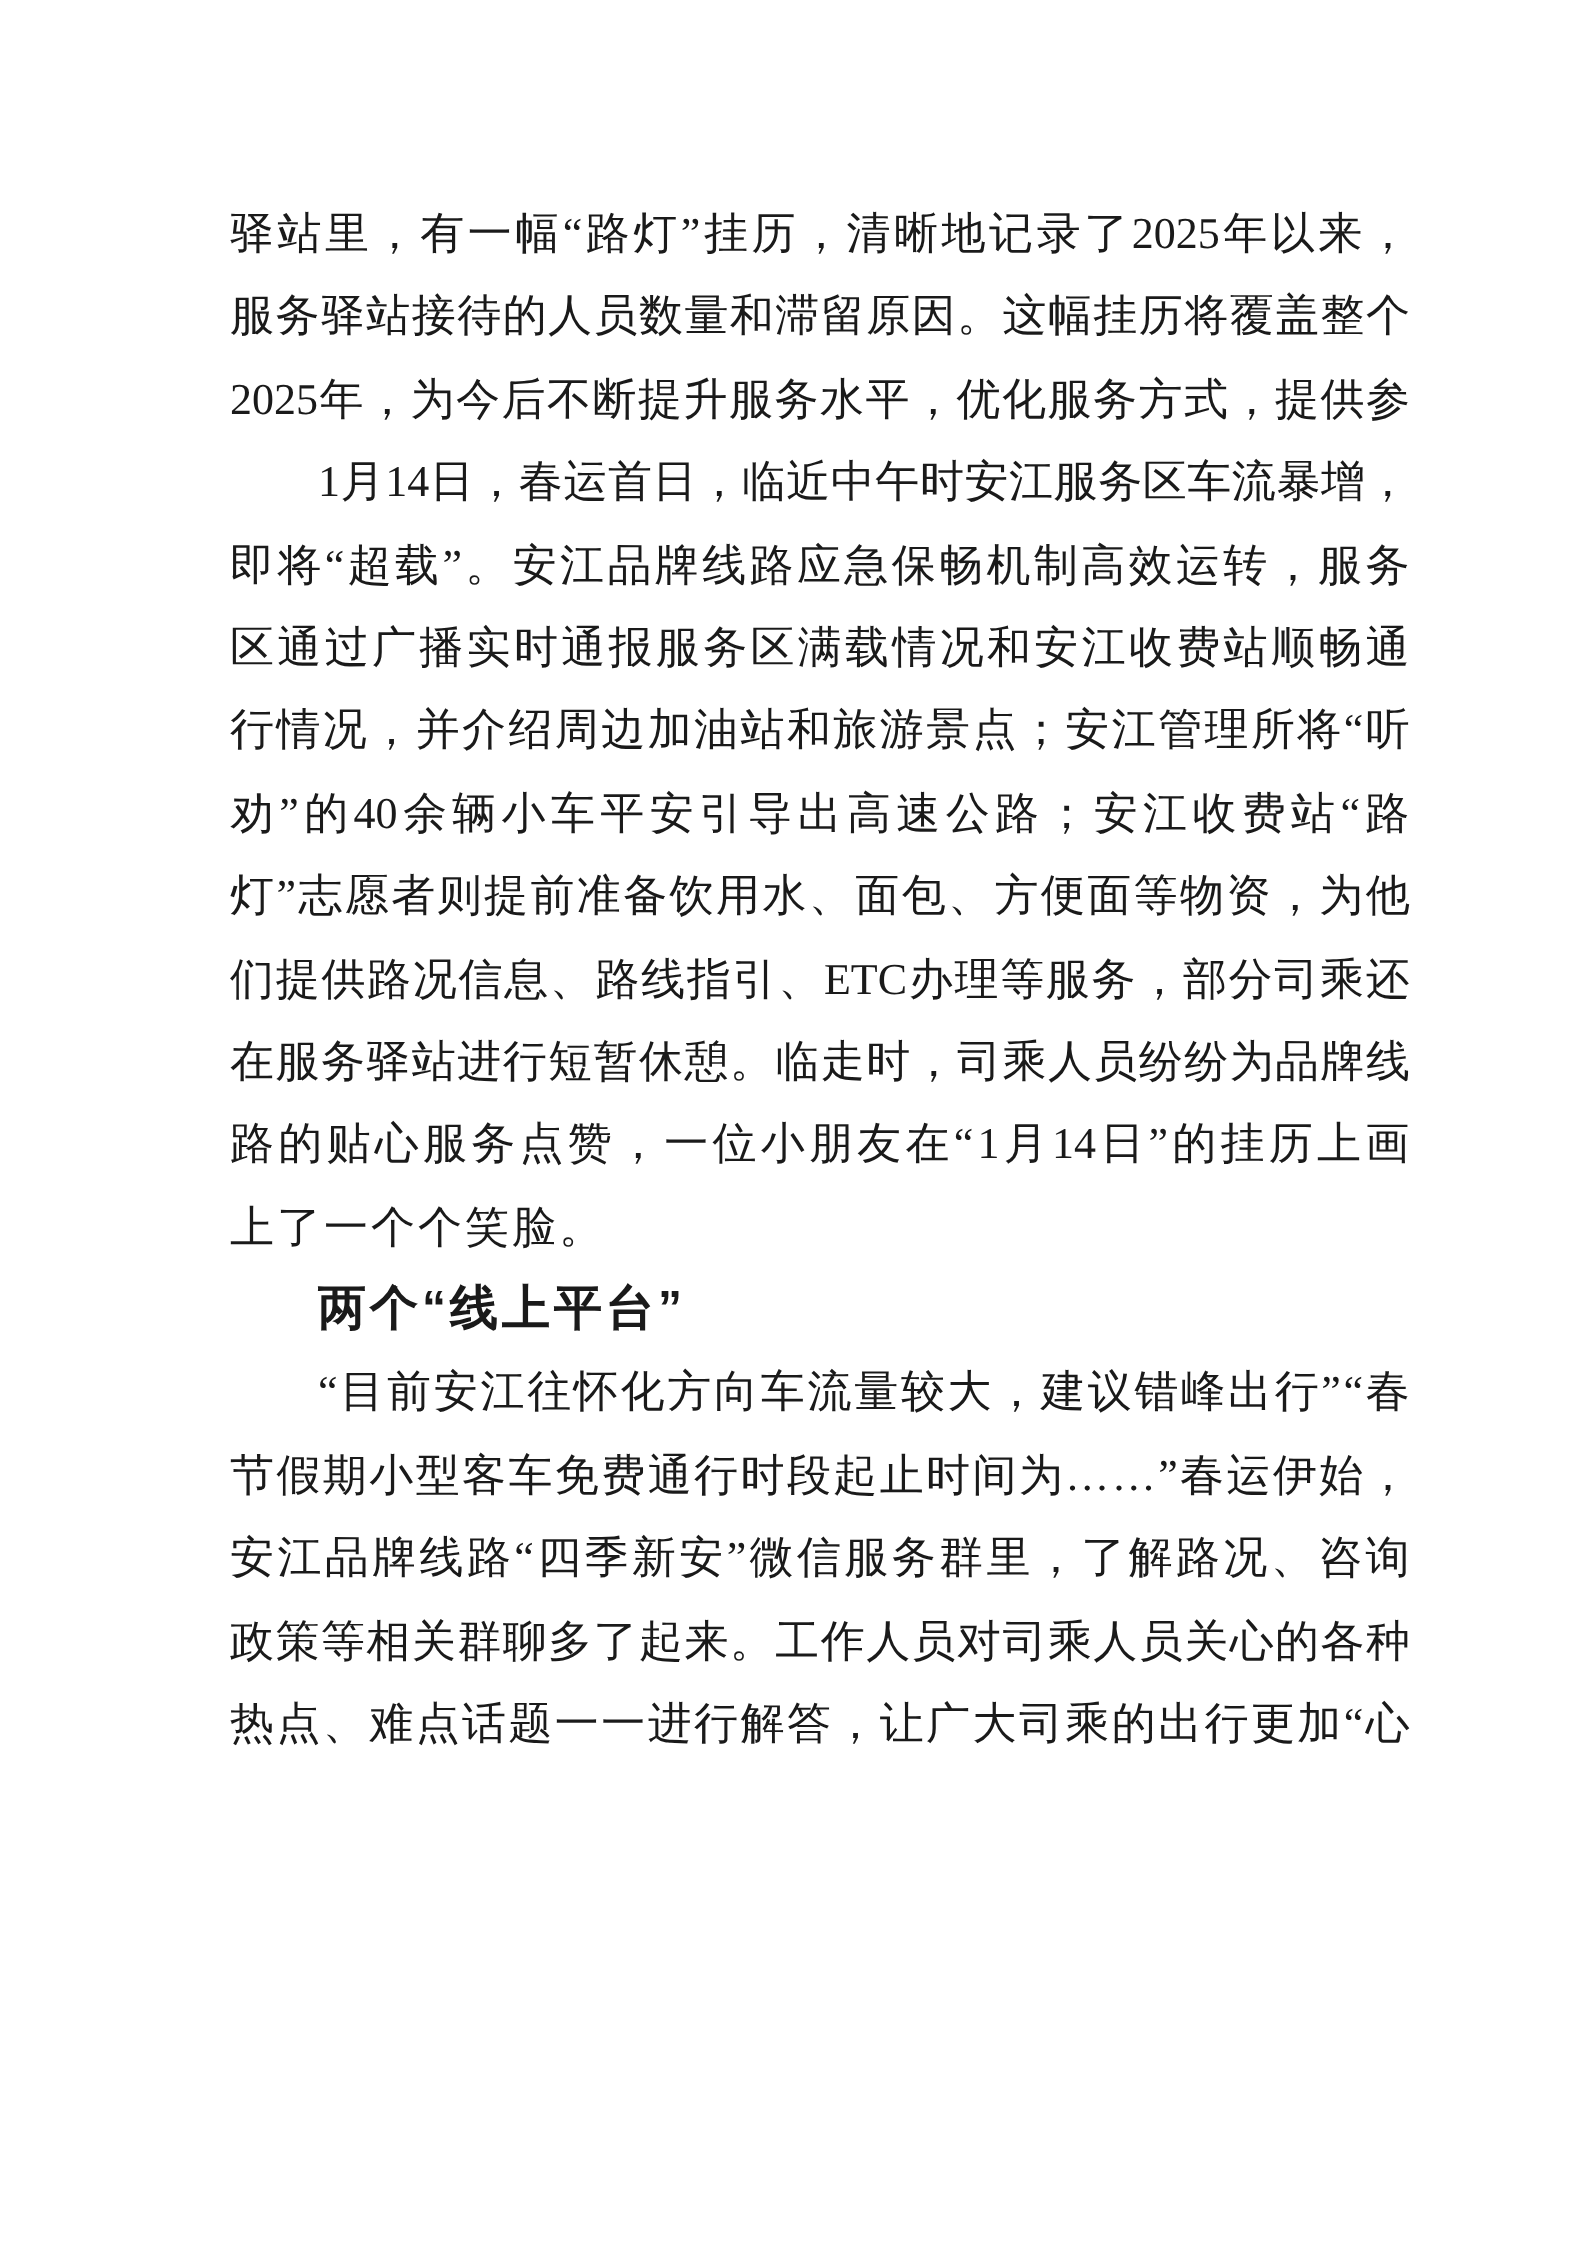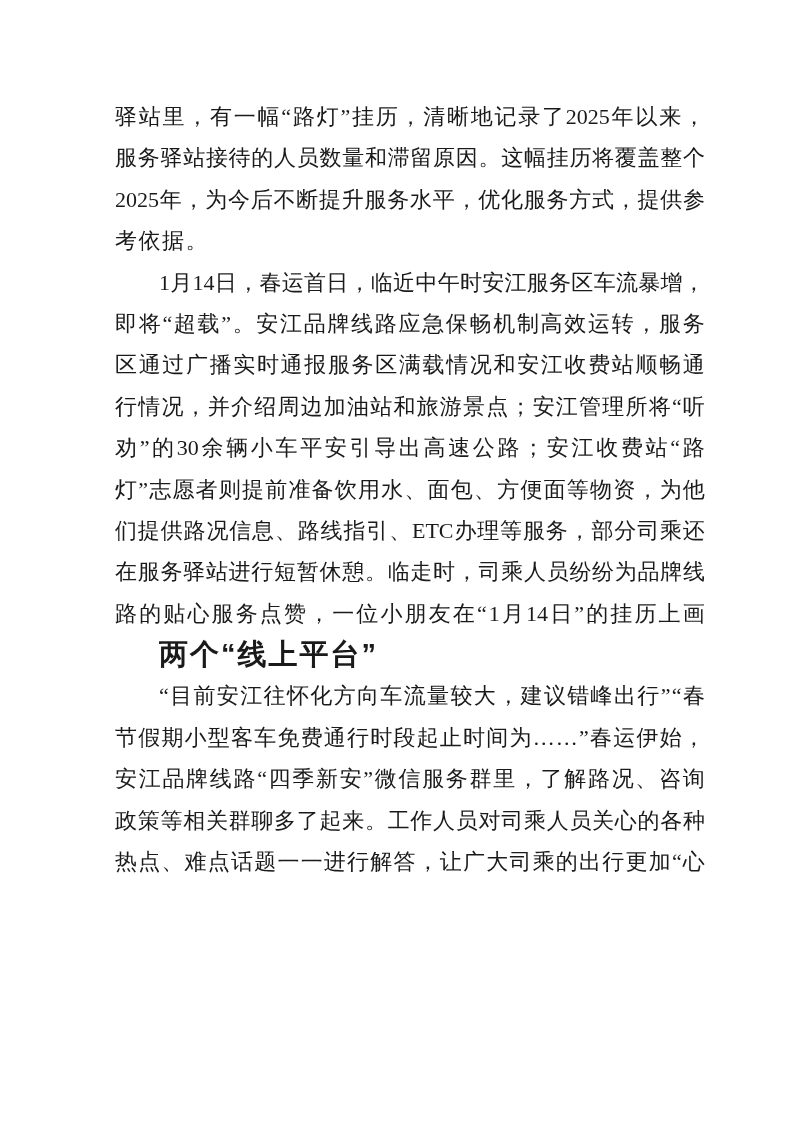--- a/index.html
+++ b/index.html
@@ -35,21 +35,21 @@
     justify-content: space-between;
     letter-spacing: 0;
     white-space: normal;
   }
   .line.justify-indent {
     padding-left: 44px;
   }
   .line.heading {
     font-family: "Liberation Sans", sans-serif;
     font-weight: bold;
-    font-size: 29px;
+    font-size: 24px;
     letter-spacing: 2px;
     padding-left: 44px;
   }
   .line span {
     display: inline-block;
   }
 </style>
 </head>
 <body>
 
@@ -130,21 +130,20 @@
         <span>化</span>
         <span>服</span>
         <span>务</span>
         <span>方</span>
         <span>式</span>
         <span>，</span>
         <span>提</span>
         <span>供</span>
         <span>参</span>
       </div>
-      <div class="line plain">考依据。</div>
       <div class="line justify-indent">
         <span>1</span>
         <span>月</span>
         <span>14</span>
         <span>日</span>
         <span>，</span>
         <span>春</span>
         <span>运</span>
         <span>首</span>
         <span>日</span>
@@ -245,21 +244,21 @@
         <span>理</span>
         <span>所</span>
         <span>将</span>
         <span>“</span>
         <span>听</span>
       </div>
       <div class="line justify">
         <span>劝</span>
         <span>”</span>
         <span>的</span>
-        <span>30</span>
+        <span>40</span>
         <span>余</span>
         <span>辆</span>
         <span>小</span>
         <span>车</span>
         <span>平</span>
         <span>安</span>
         <span>引</span>
         <span>导</span>
         <span>出</span>
         <span>高</span>
@@ -379,20 +378,21 @@
         <span>月</span>
         <span>14</span>
         <span>日</span>
         <span>”</span>
         <span>的</span>
         <span>挂</span>
         <span>历</span>
         <span>上</span>
         <span>画</span>
       </div>
+      <div class="line plain">上了一个个笑脸。</div>
       <div class="line heading">两个“线上平台”</div>
       <div class="line justify-indent">
         <span>“</span>
         <span>目</span>
         <span>前</span>
         <span>安</span>
         <span>江</span>
         <span>往</span>
         <span>怀</span>
         <span>化</span>

